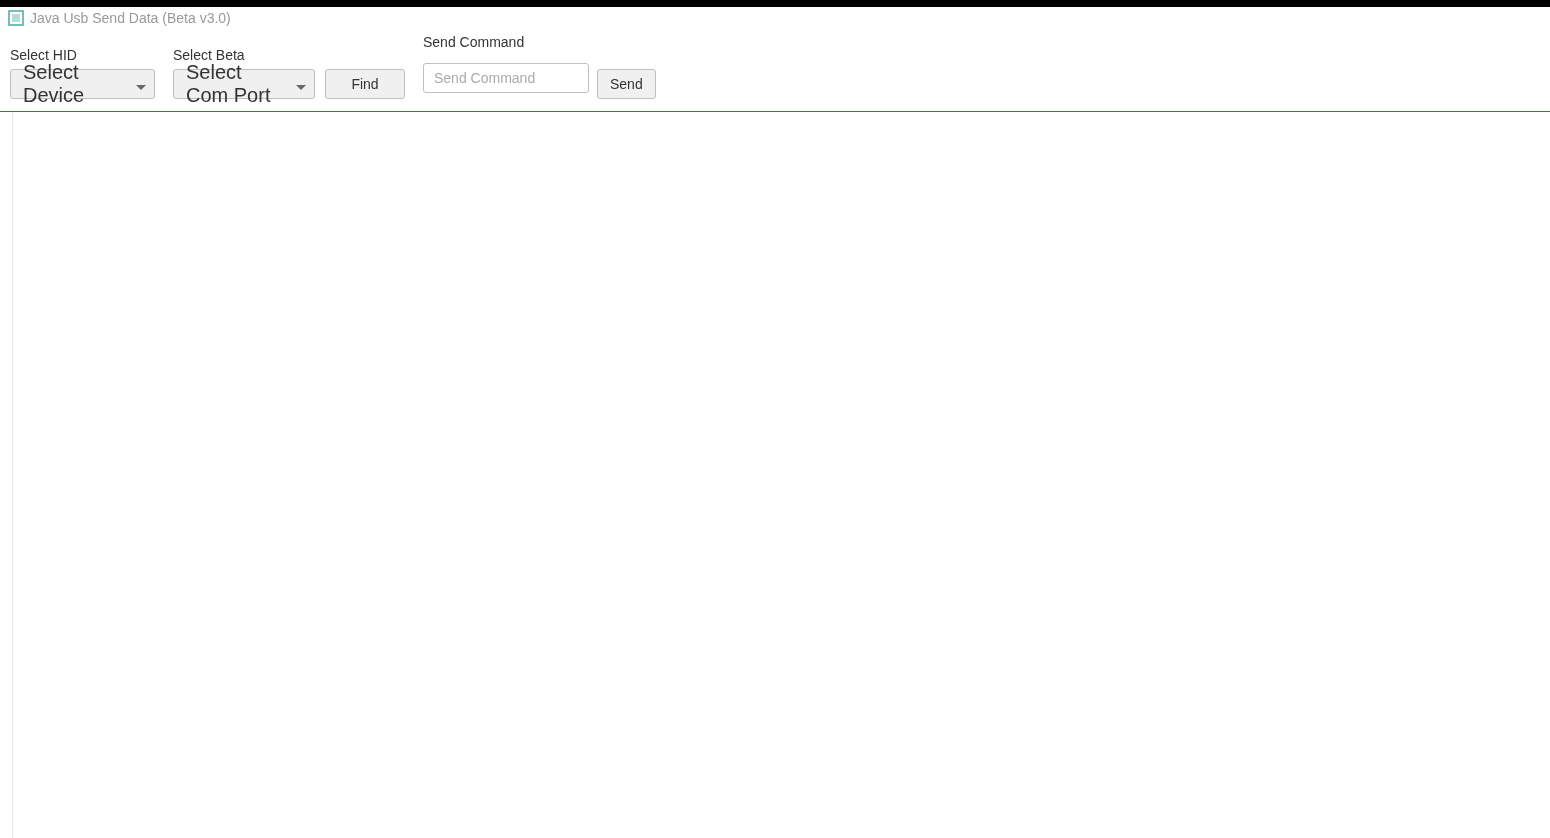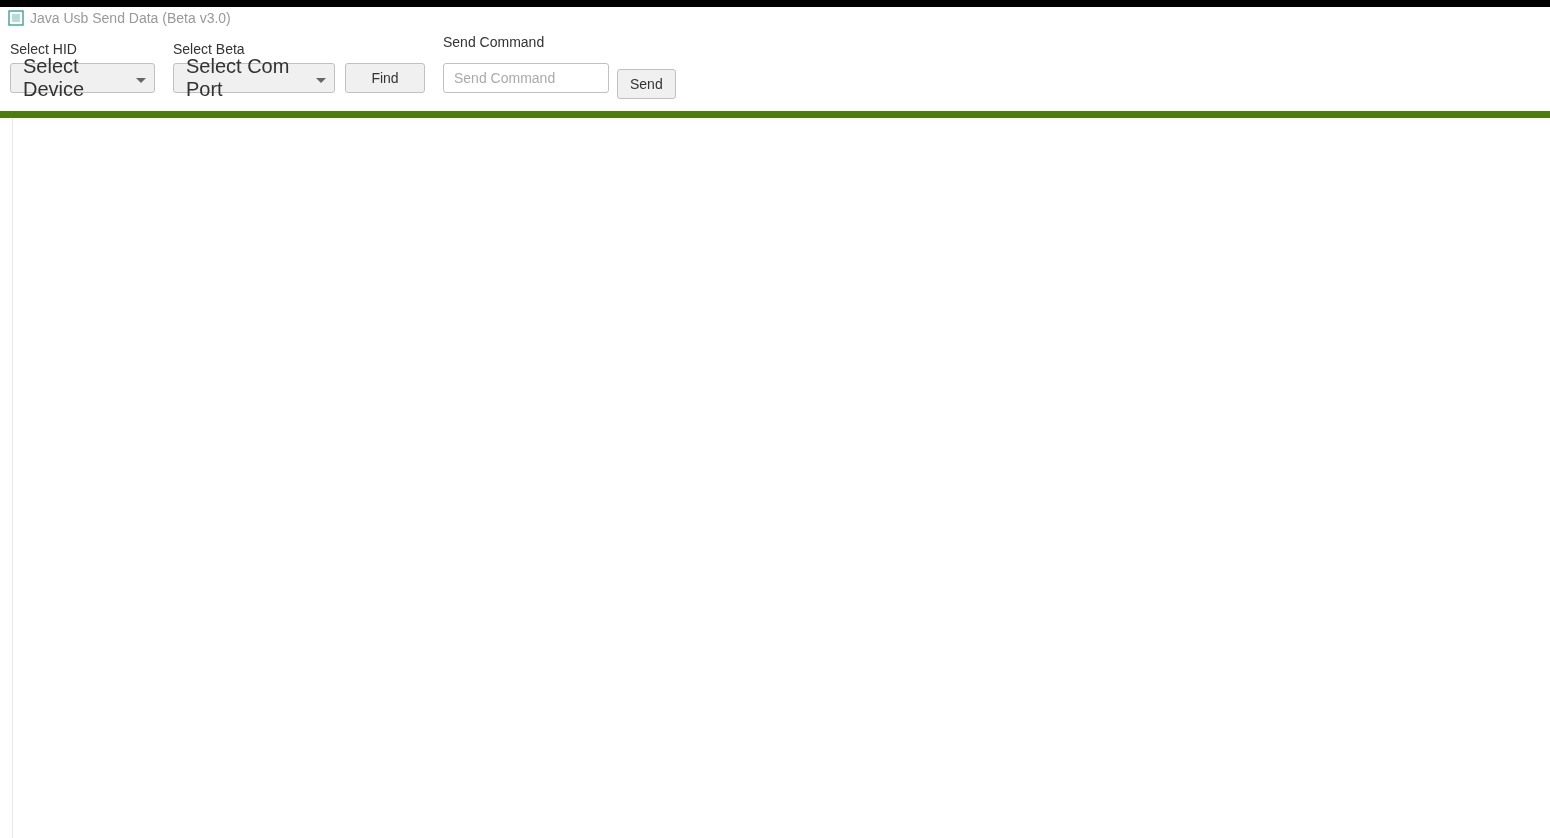--- a/index.html
+++ b/index.html
@@ -36,24 +36,24 @@
     .app-icon svg {
       width: 16px;
       height: 16px;
     }
     .title-text {
       color: #999;
       font-size: 14px;
     }
     .toolbar {
       display: flex;
-      align-items: center;
+      align-items: flex-end;
       padding: 4px 10px 12px 10px;
       gap: 18px;
-      border-bottom: 7px solid #4d7c0f;
+      border-bottom: 1px solid #4d7c0f;
     }
     .control-group {
       display: flex;
       flex-direction: column;
     }
     .control-label {
       font-size: 14px;
       color: #333;
       margin-bottom: 6px;
     }
@@ -67,21 +67,21 @@
       height: 30px;
       padding: 0 8px 0 12px;
       cursor: pointer;
       font-size: 20px;
       color: #333;
     }
     .dropdown-device {
       width: 145px;
     }
     .dropdown-port {
-      width: 162px;
+      width: 142px;
     }
     .dropdown-arrow {
       margin-left: 10px;
     }
     .btn {
       background: #f0f0f0;
       border: 1px solid #c0c0c0;
       border-radius: 3px;
       height: 30px;
       padding: 0 12px;

